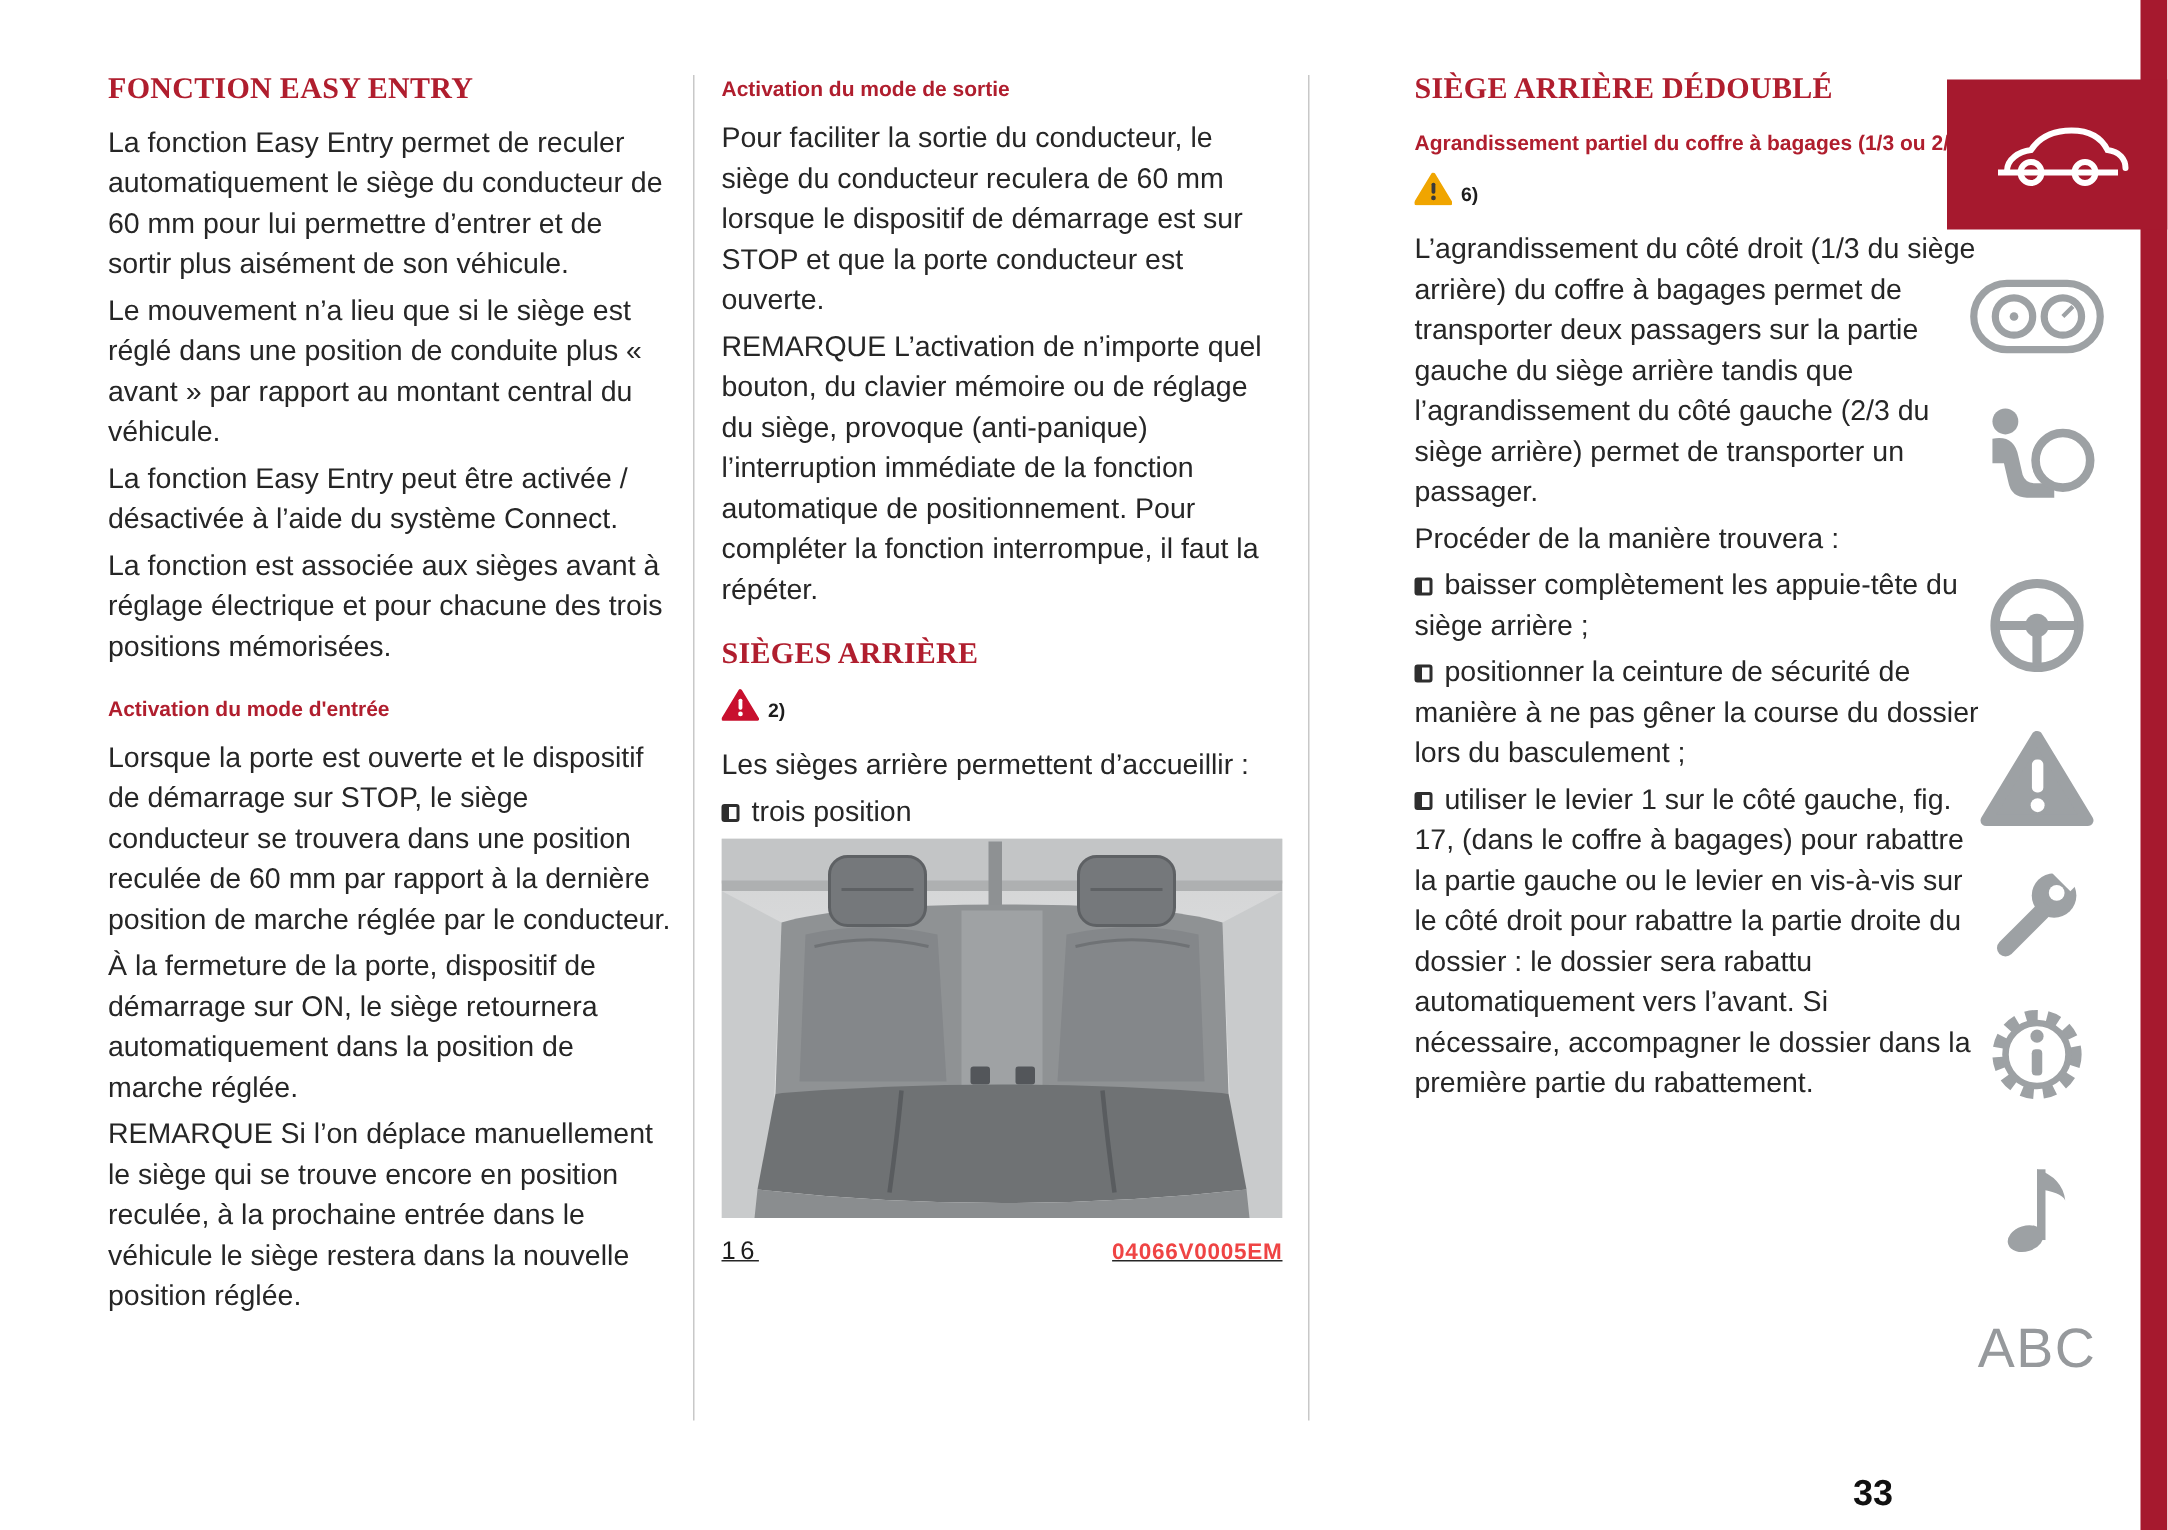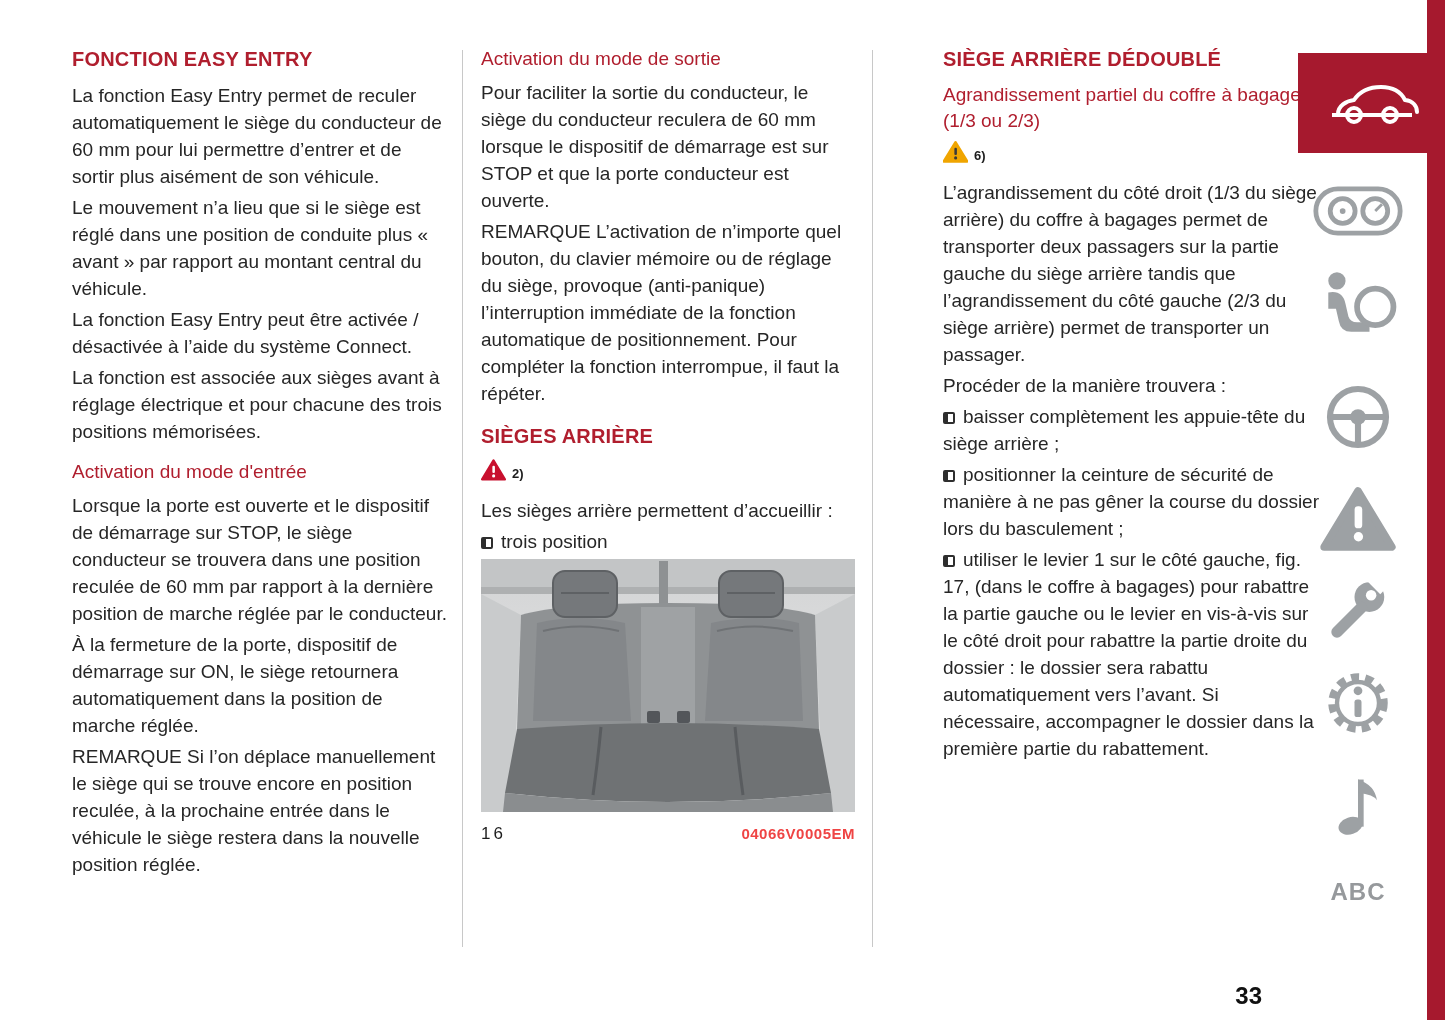--- a/index.html
+++ b/index.html
@@ -12,40 +12,40 @@
   html,body{width:1445px;height:1020px;}
   body{
     font-family:"Liberation Sans",sans-serif;
     background:#ffffff;
     color:var(--ink);
     position:relative;
     overflow:hidden;
   }
   .col{position:absolute;top:46px;font-size:19px;line-height:27px;}
   .col p{margin:0 0 4px 0;}
-  .sec{font-size:20px;font-weight:bold;color:var(--red);margin:0 0 9px 0;letter-spacing:.2px;}
+  .sec{font-size:20px;font-weight:bold;color:var(--red);margin:0 0 9px 0;letter-spacing:.2px;font-family:Liberation Serif, serif;}
   .sec.mt{margin-top:16px;}
-  .sub{font-size:19px;font-weight:normal;color:var(--red);margin:14px 0 7px 0;line-height:26px;}
+  .sub{font-size:14px;font-weight:bold;color:var(--red);margin:14px 0 7px 0;line-height:26px;}
   .sub.first{margin-top:0;}
   .divider{position:absolute;top:50px;width:1px;height:897px;background:#c8c8c8;}
   .sq{display:inline-block;width:12px;height:12px;border:2px solid #2e2e2e;border-left-width:5px;border-radius:2px;margin-right:8px;vertical-align:-1px;}
   .warnrow{display:flex;align-items:flex-start;gap:6px;margin:6px 0 10px;}
   .warnrow svg{flex:0 0 auto;}
   .ref{font-size:13px;font-weight:bold;color:#1d1d1d;padding-top:1px;}
-  .figure{margin-top:0;width:374px;}
+  .figure{margin-top:0;width:374px;text-decoration:underline;}
   .figure svg{display:block;}
   .figcap{display:flex;justify-content:space-between;align-items:baseline;margin-top:8px;width:374px;}
   .figno{font-size:17px;letter-spacing:3px;color:#1d1d1d;}
   .figcode{font-weight:bold;font-size:15px;letter-spacing:.5px;color:#ef4444;}
   .pageno{position:absolute;right:183px;bottom:10px;font-size:24px;font-weight:bold;color:#111;}
   
   .redbar{position:absolute;left:1427px;top:0;width:18px;height:1020px;background:var(--brand);}
   .tab{position:absolute;left:1302px;width:112px;display:flex;justify-content:center;align-items:center;color:var(--icon);}
   .tab-active{left:1298px;width:147px;height:100px;background:var(--brand);color:#ffffff;}
-  .abc{font-size:24px;font-weight:bold;letter-spacing:1px;color:#96999c;}
+  .abc{font-size:37px;font-weight:normal;letter-spacing:1px;color:#96999c;}
 </style>
 </head>
 <body>
 
 <div class="col" style="left:72px;width:376px;">
   <div class="sec">FONCTION EASY ENTRY</div>
   <p>La fonction Easy Entry permet de reculer automatiquement le siège du conducteur de 60 mm pour lui permettre d’entrer et de sortir plus aisément de son véhicule.</p>
   <p>Le mouvement n’a lieu que si le siège est réglé dans une position de conduite plus « avant » par rapport au montant central du véhicule.</p>
   <p>La fonction Easy Entry peut être activée / désactivée à l’aide du système Connect.</p>
   <p>La fonction est associée aux sièges avant à réglage électrique et pour chacune des trois positions mémorisées.</p>

